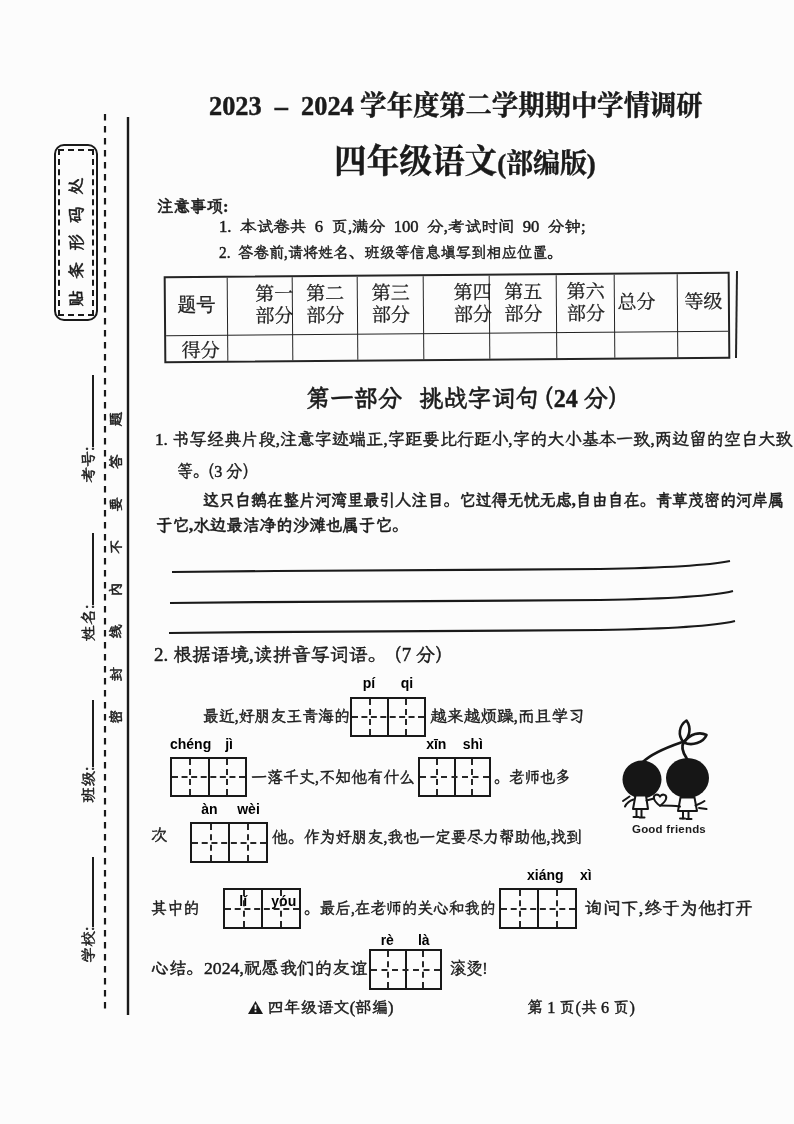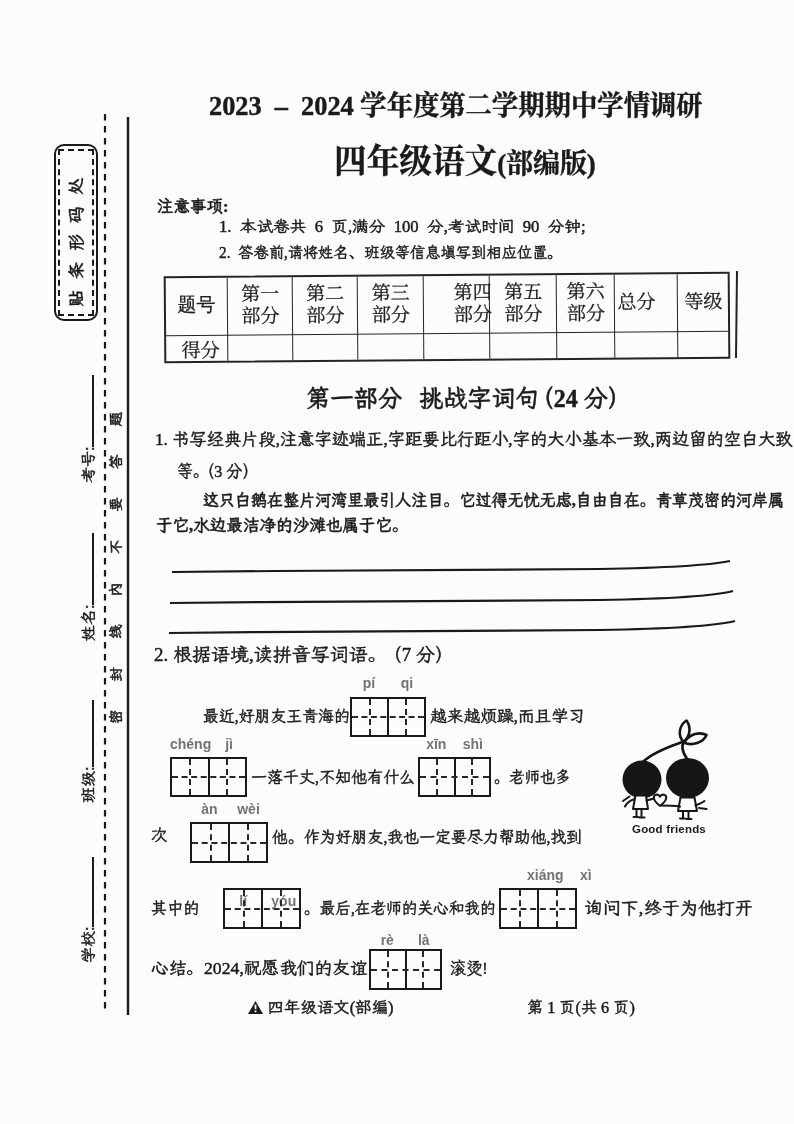--- a/index.html
+++ b/index.html
@@ -12,21 +12,21 @@
   .abs{position:absolute;}
   .tx{position:absolute;white-space:nowrap;line-height:1;transform-origin:0 0;color:#1b1b1b;-webkit-text-stroke:0.45px #191919;}
   .rot{transform:rotate(-90deg);transform-origin:0 100%;}
   .ul{display:inline-block;border-bottom:2px solid #1d1d1d;height:13px;}
   .pbox{position:absolute;width:72px;height:36px;border:2px solid #191919;background:transparent;}
   .pbox .vmid{position:absolute;left:50%;top:0;width:2px;height:100%;background:#191919;margin-left:-1px;}
   .pbox .hdash{position:absolute;left:0;top:50%;width:100%;height:0;border-top:2px dashed #272727;margin-top:-1px;}
   .pbox .vd1{position:absolute;left:25%;top:0;height:100%;width:0;border-left:2px dashed #272727;margin-left:-1px;}
   .pbox .vd2{position:absolute;left:75%;top:0;height:100%;width:0;border-left:2px dashed #272727;margin-left:-1px;}
   .pin{position:absolute;display:flex;font-family:"Liberation Sans",sans-serif;
-       font-weight:bold;font-size:14px;line-height:17px;color:#737373;}
+       font-weight:bold;font-size:14px;line-height:17px;color:#000000;}
   .pin span{flex:1;text-align:center;}
   .cell{position:absolute;text-align:center;line-height:22px;font-size:19px;color:#222;-webkit-text-stroke:0.3px #222;}
 </style>
 </head>
 <body>
 <div id="page">
 
   <div class="abs" style="left:54px;top:144px;width:40px;height:173px;border:2.5px solid #1a1a1a;border-radius:10px;">
     <div class="abs" style="left:2px;top:3px;right:2px;bottom:3px;border:2px dashed #1a1a1a;"></div>
   </div>
@@ -58,21 +58,21 @@
     <div class="abs" style="left:0;top:57px;width:100%;height:0;border-top:1.7px solid #242424;"></div>
     <div class="abs" style="left:61px;top:0;width:0;height:100%;border-left:1.7px solid #242424;"></div>
     <div class="abs" style="left:126px;top:0;width:0;height:100%;border-left:1.7px solid #242424;"></div>
     <div class="abs" style="left:191px;top:0;width:0;height:100%;border-left:1.7px solid #242424;"></div>
     <div class="abs" style="left:257px;top:0;width:0;height:100%;border-left:1.7px solid #242424;"></div>
     <div class="abs" style="left:323px;top:0;width:0;height:100%;border-left:1.7px solid #242424;"></div>
     <div class="abs" style="left:390px;top:0;width:0;height:100%;border-left:1.7px solid #242424;"></div>
     <div class="abs" style="left:448px;top:0;width:0;height:100%;border-left:1.7px solid #242424;"></div>
     <div class="abs" style="left:511px;top:0;width:0;height:100%;border-left:1.7px solid #242424;"></div>
     <div class="cell song" style="left:0px;top:16px;width:61px;font-family:Liberation Serif, serif;">题号</div>
-    <div class="cell song" style="left:63px;top:6px;width:63px;">第一<br>部分</div>
+    <div class="cell song" style="left:63px;top:6px;width:63px;padding-left:14px;">第一<br>部分</div>
     <div class="cell song" style="left:128px;top:6px;width:63px;text-align:center;">第二<br>部分</div>
     <div class="cell song" style="left:193px;top:6px;width:64px;">第三<br>部分</div>
     <div class="cell song" style="left:275px;top:6px;width:64px;">第四<br>部分</div>
     <div class="cell song" style="left:325px;top:6px;width:65px;">第五<br>部分</div>
     <div class="cell song" style="left:392px;top:6px;width:56px;">第六<br>部分</div>
     <div class="cell song" style="left:450px;top:17px;width:41px;">总分</div>
     <div class="cell song" style="left:513px;top:17px;width:49px;">等级</div>
     <div class="cell song" style="left:0px;top:62px;width:69px;">得分</div>
   </div>
 

